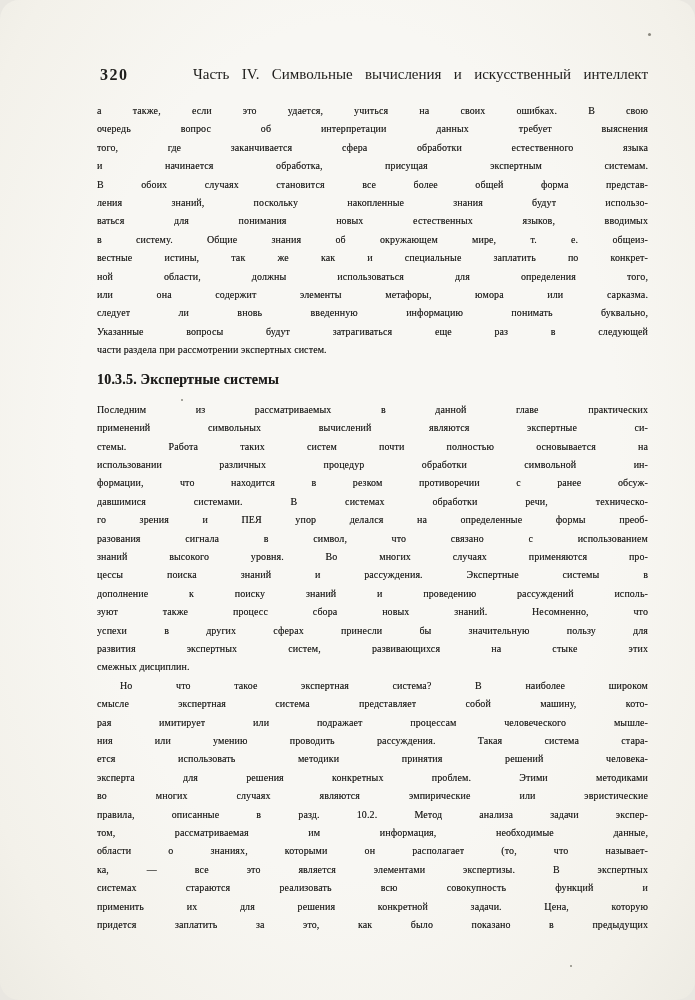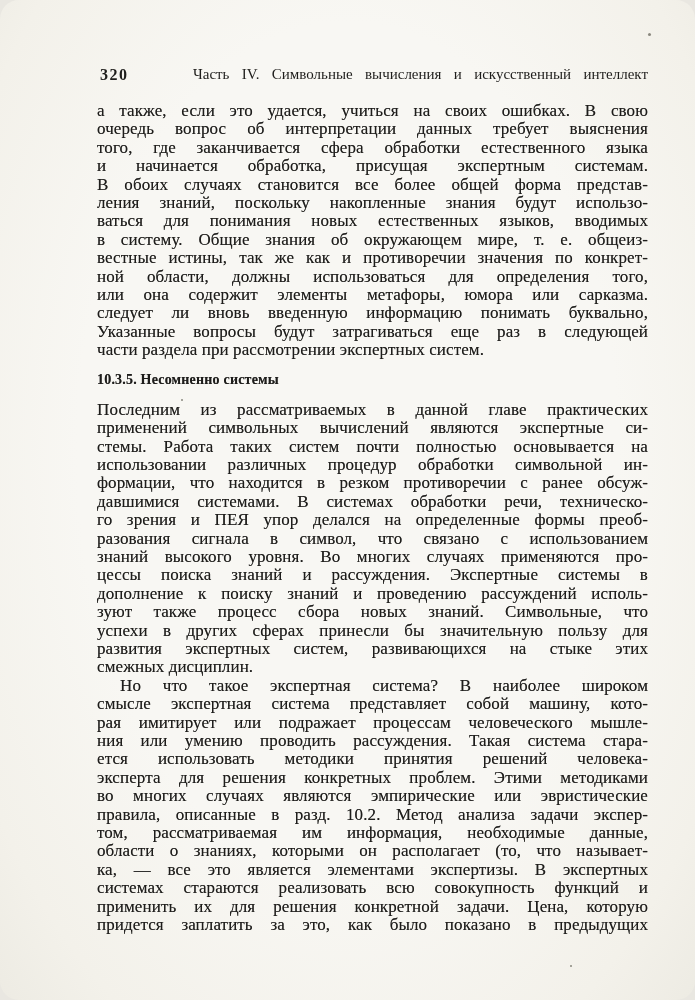--- a/index.html
+++ b/index.html
@@ -39,21 +39,21 @@
     margin-left: 96px;
     font-size: 15px;
     text-align: justify;
     text-align-last: justify;
     word-spacing: 1.5px;
     white-space: nowrap;
   }
   .para { margin: 0; }
   .para-1 { margin-top: 16px; }
   .line {
-    font-size: 17px;
+    font-size: 10px;
     line-height: 18.4px;
     text-align: justify;
     text-align-last: justify;
     letter-spacing: 0.1px;
     text-shadow: 0 0 0.4px rgba(20,20,20,0.55);
   }
   .para-end { text-align-last: left; }
   .indent { text-indent: 23px; }
   .section-heading {
     font-size: 14px;
@@ -84,43 +84,43 @@
 
     <div class="para para-1">
       <div class="line">а также, если это удается, учиться на своих ошибках. В свою</div>
       <div class="line">очередь вопрос об интерпретации данных требует выяснения</div>
       <div class="line">того, где заканчивается сфера обработки естественного языка</div>
       <div class="line">и начинается обработка, присущая экспертным системам.</div>
       <div class="line">В обоих случаях становится все более общей форма представ-</div>
       <div class="line">ления знаний, поскольку накопленные знания будут использо-</div>
       <div class="line">ваться для понимания новых естественных языков, вводимых</div>
       <div class="line">в систему. Общие знания об окружающем мире, т. е. общеиз-</div>
-      <div class="line">вестные истины, так же как и противоречии значения по конкрет-</div>
+      <div class="line">вестные истины, так же как и специальные заплатить по конкрет-</div>
       <div class="line">ной области, должны использоваться для определения того,</div>
       <div class="line">или она содержит элементы метафоры, юмора или сарказма.</div>
       <div class="line">следует ли вновь введенную информацию понимать буквально,</div>
       <div class="line">Указанные вопросы будут затрагиваться еще раз в следующей</div>
       <div class="line para-end">части раздела при рассмотрении экспертных систем.</div>
     </div>
 
-    <h2 class="section-heading">10.3.5. Несомненно системы</h2>
+    <h2 class="section-heading">10.3.5. Экспертные системы</h2>
 
     <div class="para">
       <div class="line">Последним из рассматриваемых в данной главе практических</div>
       <div class="line">применений символьных вычислений являются экспертные си-</div>
       <div class="line">стемы. Работа таких систем почти полностью основывается на</div>
       <div class="line">использовании различных процедур обработки символьной ин-</div>
       <div class="line">формации, что находится в резком противоречии с ранее обсуж-</div>
       <div class="line">давшимися системами. В системах обработки речи, техническо-</div>
       <div class="line">го зрения и ПЕЯ упор делался на определенные формы преоб-</div>
       <div class="line">разования сигнала в символ, что связано с использованием</div>
       <div class="line">знаний высокого уровня. Во многих случаях применяются про-</div>
       <div class="line">цессы поиска знаний и рассуждения. Экспертные системы в</div>
       <div class="line">дополнение к поиску знаний и проведению рассуждений исполь-</div>
-      <div class="line">зуют также процесс сбора новых знаний. Символьные, что</div>
+      <div class="line">зуют также процесс сбора новых знаний. Несомненно, что</div>
       <div class="line">успехи в других сферах принесли бы значительную пользу для</div>
       <div class="line">развития экспертных систем, развивающихся на стыке этих</div>
       <div class="line para-end">смежных дисциплин.</div>
     </div>
 
     <div class="para">
       <div class="line indent">Но что такое экспертная система? В наиболее широком</div>
       <div class="line">смысле экспертная система представляет собой машину, кото-</div>
       <div class="line">рая имитирует или подражает процессам человеческого мышле-</div>
       <div class="line">ния или умению проводить рассуждения. Такая система стара-</div>

